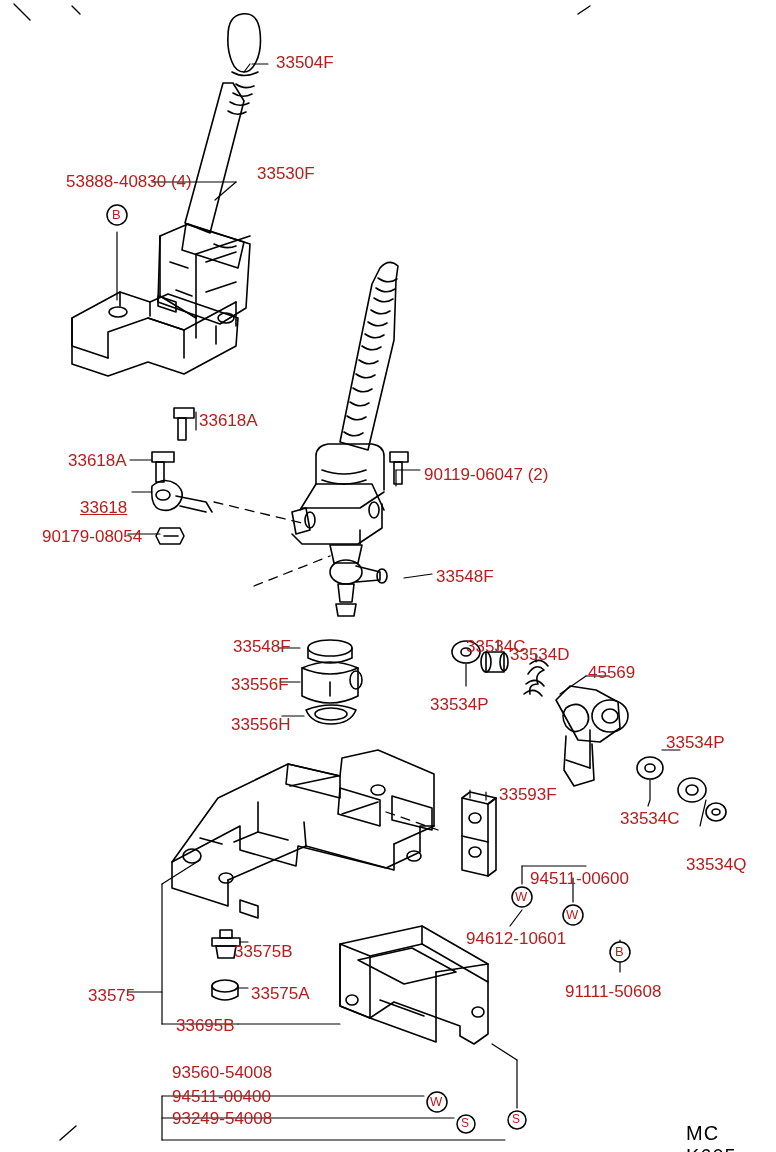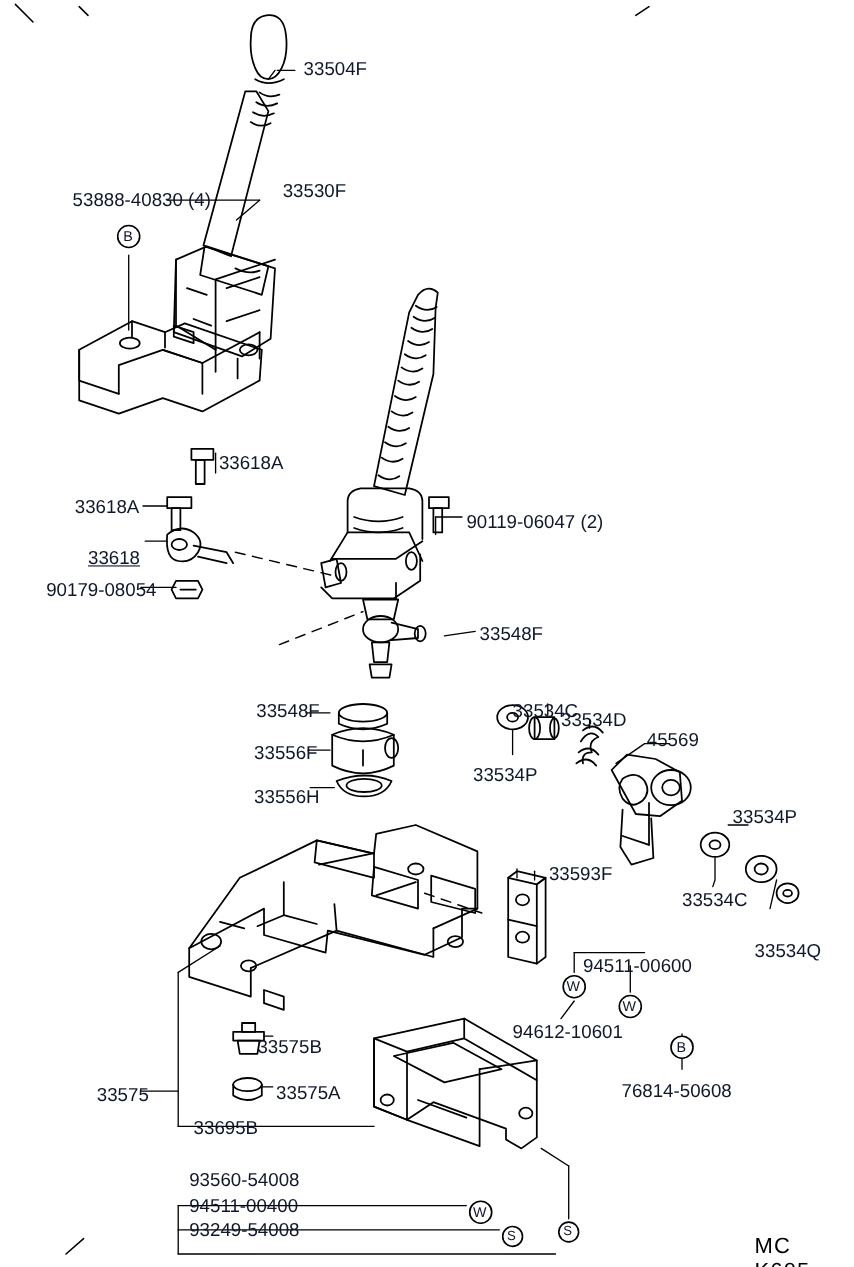--- a/index.html
+++ b/index.html
@@ -1,20 +1,20 @@
 <!DOCTYPE html>
 <html><head>
 <meta charset="utf-8">
 <style>
   html,body{margin:0;padding:0;background:#ffffff;}
   body{width:776px;height:1152px;position:relative;overflow:hidden;
        font-family:"Liberation Sans", sans-serif;color:#000;}
   #sheet{position:absolute;inset:0;}
   svg#art{position:absolute;left:0;top:0;width:776px;height:1152px;}
-  .lbl{position:absolute;font-size:17px;line-height:1;white-space:nowrap;color:#0f172a;}
+  .lbl{position:absolute;font-size:17px;line-height:1;white-space:nowrap;color:#b91c1c;}
   .diagcode{position:absolute;font-size:20px;letter-spacing:1px;}
 </style>
 </head>
 <body>
 
 <div id="sheet">
 
   <svg id="art" viewBox="0 0 776 1152">
     <g fill="none" stroke="#000" stroke-width="1.6" stroke-linejoin="round" stroke-linecap="round">
 
@@ -310,21 +310,21 @@
   <div class="lbl" style="left:430px;top:696px;">33534P</div>
   <div class="lbl" style="left:233px;top:638px;">33548F</div>
   <div class="lbl" style="left:231px;top:676px;">33556F</div>
   <div class="lbl" style="left:231px;top:716px;">33556H</div>
   <div class="lbl" style="left:666px;top:734px;">33534P</div>
   <div class="lbl" style="left:620px;top:810px;">33534C</div>
   <div class="lbl" style="left:686px;top:856px;">33534Q</div>
   <div class="lbl" style="left:451px;top:786px;margin-left:48px;">33593F</div>
   <div class="lbl" style="left:530px;top:870px;">94511-00600</div>
   <div class="lbl" style="left:466px;top:930px;">94612-10601</div>
-  <div class="lbl" style="left:565px;top:983px;">76814-50608</div>
+  <div class="lbl" style="left:565px;top:983px;">91111-50608</div>
   <div class="lbl" style="left:234px;top:943px;">33575B</div>
   <div class="lbl" style="left:251px;top:985px;">33575A</div>
   <div class="lbl" style="left:88px;top:987px;">33575</div>
   <div class="lbl" style="left:176px;top:1017px;">33695B</div>
   <div class="lbl" style="left:172px;top:1088px;">94511-00400</div>
   <div class="lbl" style="left:172px;top:1110px;">93249-54008</div>
   <div class="lbl" style="left:172px;top:1064px;">93560-54008</div>
 
   <div class="lbl" style="left:112px;top:208px;font-size:13px;">B</div>
   <div class="lbl" style="left:615px;top:945px;font-size:13px;">B</div>

